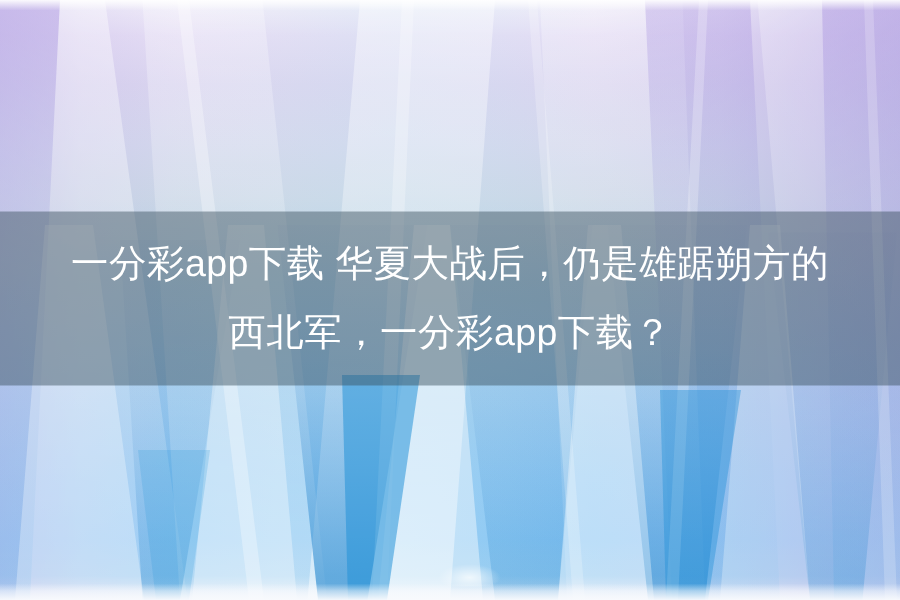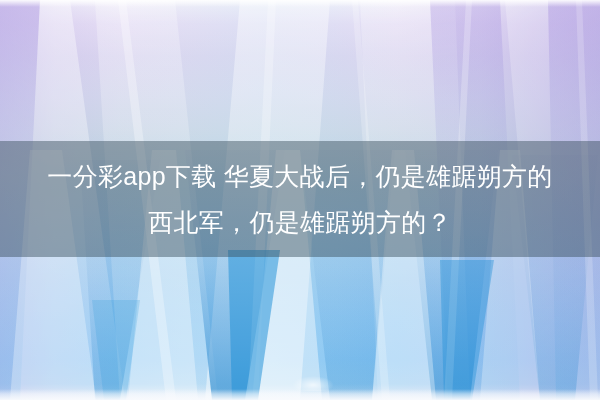--- a/index.html
+++ b/index.html
@@ -202,16 +202,16 @@
   </div>
 
   <div class="strip-top"></div>
   <div class="strip-bottom"></div>
   <div class="watermark"></div>
 
   <div class="caption-band"></div>
 
   <div class="caption-text">
     <div class="caption-line">一分彩app下载 华夏大战后，仍是雄踞朔方的</div>
-    <div class="caption-line">西北军，仍是雄踞朔方的？</div>
+    <div class="caption-line">西北军，一分彩app下载？</div>
   </div>
 
 </div>
 
 </body></html>

